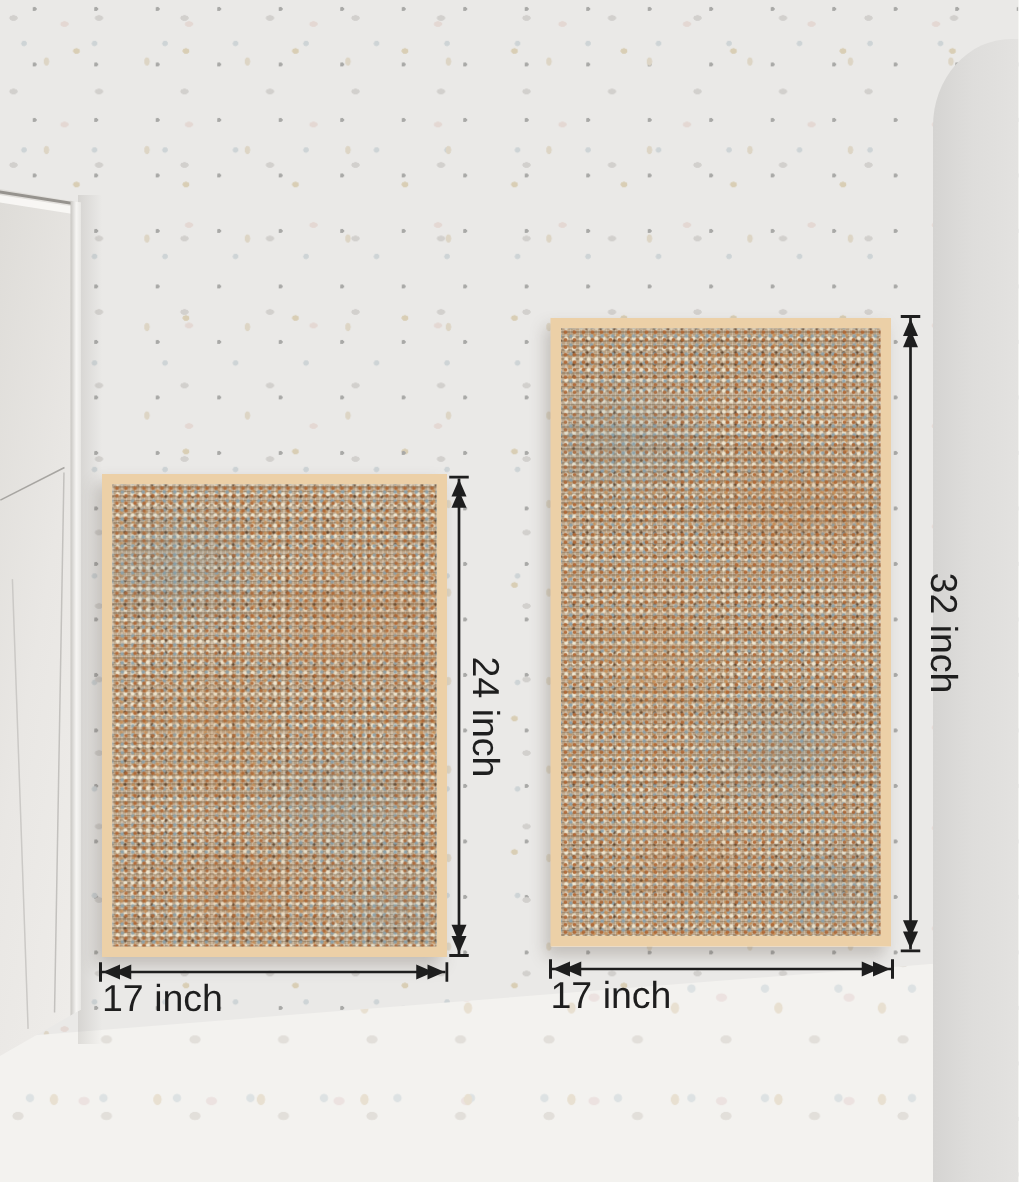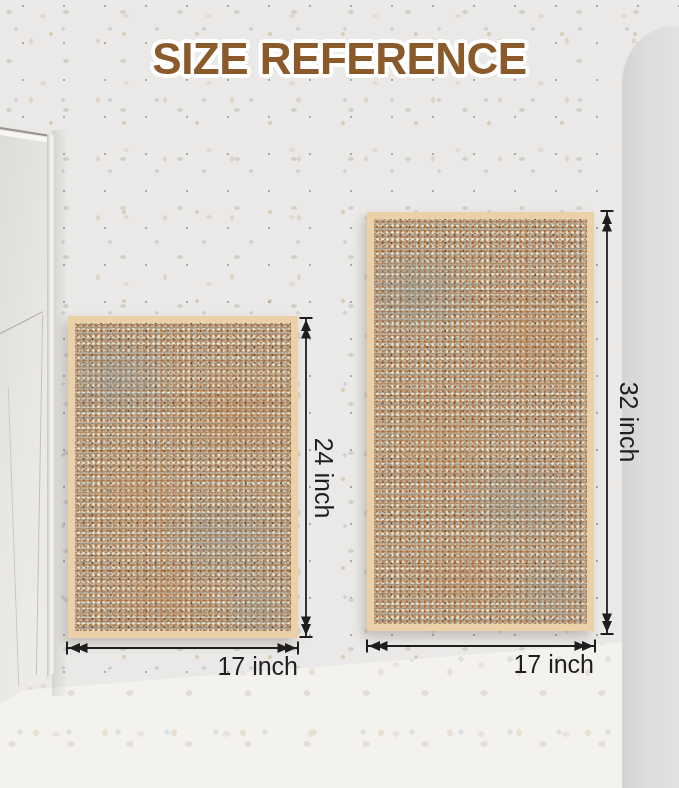--- a/index.html
+++ b/index.html
@@ -80,21 +80,21 @@
       radial-gradient(100px 70px at 70% 70%, rgba(125,150,160,.25), transparent 70%),
       radial-gradient(90px 60px at 40% 88%, rgba(190,125,70,.22), transparent 70%),
       radial-gradient(70px 60px at 85% 92%, rgba(130,150,158,.22), transparent 70%);}
 
   
   .dim{position:absolute;}
   .dim svg{display:block;}
   .dim-fill{fill:#1e1e1e;}
   .dim-line{stroke:#1e1e1e;stroke-width:1.8;}
   .dim-label{position:absolute;color:#1e1e1e;font-size:25px;white-space:nowrap;}
-  .dim-label.h{text-align:right;}
+  .dim-label.h{text-align:left;}
   .dim-label.v{transform:translate(-50%,-50%) rotate(90deg);}
   .lbl-small-w{left:68px;top:652px;width:230px;}
   .lbl-large-w{left:367px;top:650px;width:227px;}
   .lbl-small-h{left:323px;top:478px;}
   .lbl-large-h{left:628px;top:422px;}
   .arr-small-h{left:66px;top:640px;}
   .arr-large-h{left:366px;top:638px;}
   .arr-small-v{left:298px;top:317px;}
   .arr-large-v{left:599px;top:210px;}
 </style>
@@ -110,21 +110,20 @@
   <div class="cab-shadow"></div>
   <div class="cabinet">
     <div class="cab-top"></div>
     <div class="cab-top-hl"></div>
     <div class="cab-seam-diag"></div>
     <div class="cab-seam-v1"></div>
     <div class="cab-seam-v2"></div>
     <div class="cab-edge"></div>
   </div>
 
-  <h1 class="title">SIZE REFERENCE</h1>
 
   <div class="rug rug-small">
     <div class="rug-texture">
       <div class="rug-patches"></div>
     </div>
   </div>
 
   <div class="rug rug-large">
     <div class="rug-texture">
       <div class="rug-patches"></div>

